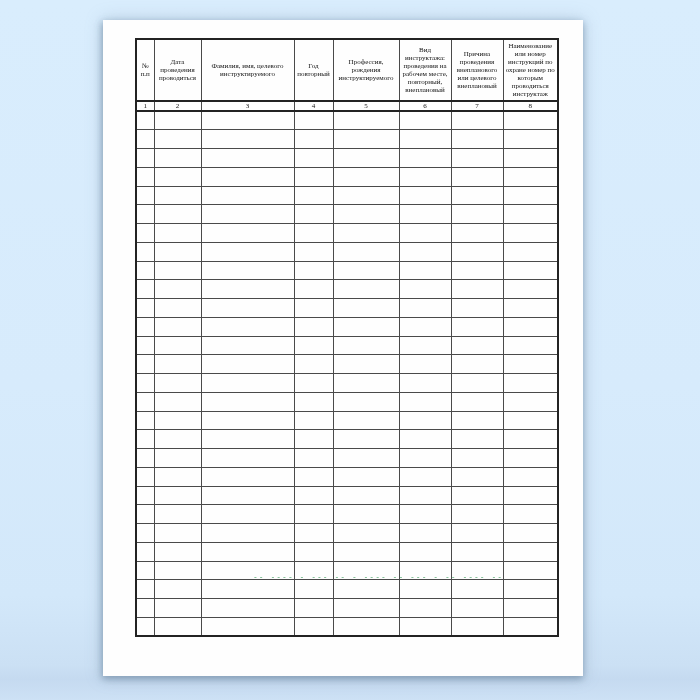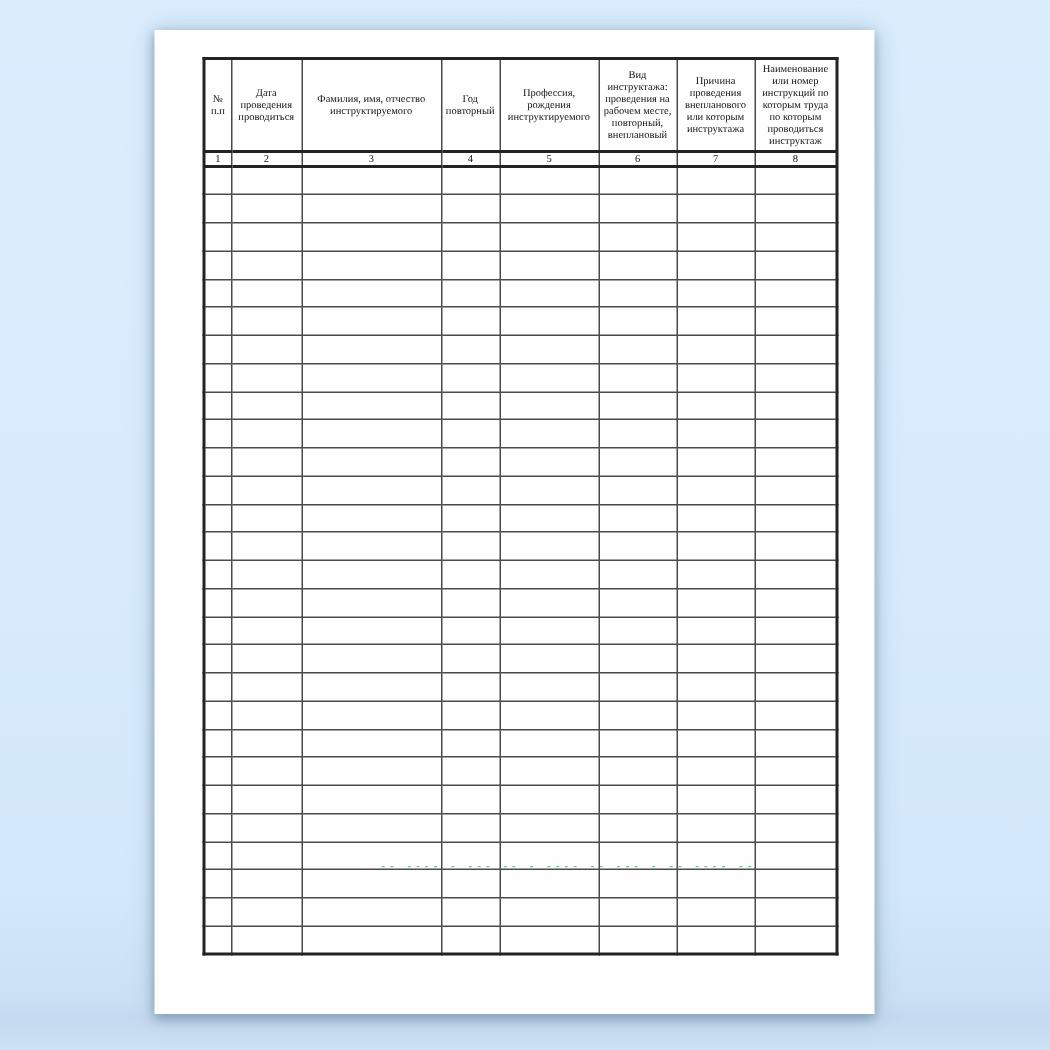--- a/index.html
+++ b/index.html
@@ -86,26 +86,26 @@
           <col style="width: 39px;">
           <col style="width: 66px;">
           <col style="width: 52px;">
           <col style="width: 52px;">
           <col style="width: 55px;">
         </colgroup>
       <thead>
           <tr class="header-row">
             <th>№ п.п</th>
             <th>Дата проведения проводиться</th>
-            <th>Фамилия, имя, отчество инструктируемого</th>
+            <th>Фамилия, имя, целевого инструктируемого</th>
             <th>Год повторный</th>
             <th>Профессия, рождения инструктируемого</th>
             <th>Вид инструктажа: проведения на рабочем месте, повторный, внеплановый</th>
-            <th>Причина проведения внепланового или которым инструктажа</th>
-            <th>Наименование или номер инструкций по которым труда по которым проводиться инструктаж</th>
+            <th>Причина проведения внепланового или целевого внеплановый</th>
+            <th>Наименование или номер инструкций по охране номер по которым проводиться инструктаж</th>
           </tr>
           <tr class="number-row">
             <th>1</th>
             <th>2</th>
             <th>3</th>
             <th>4</th>
             <th>5</th>
             <th>6</th>
             <th>7</th>
             <th>8</th>

